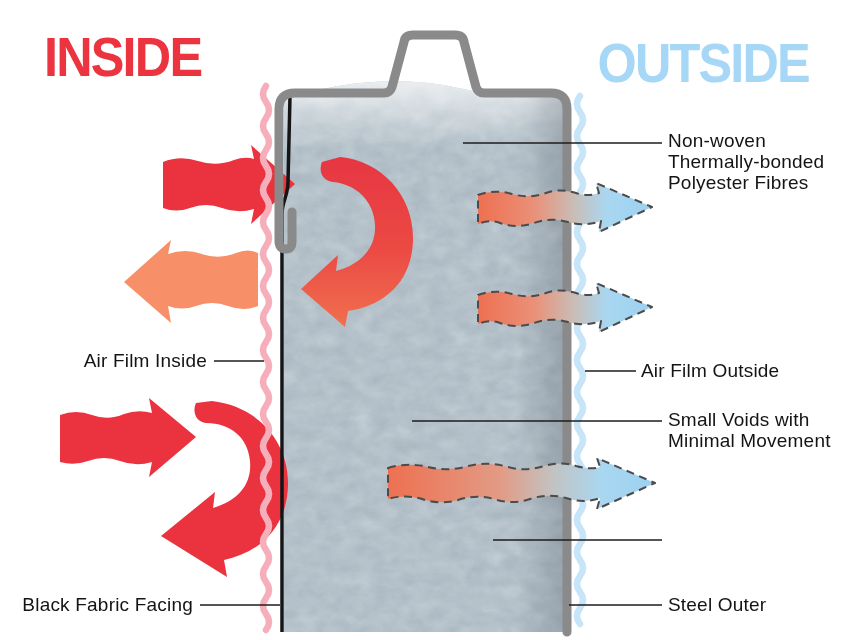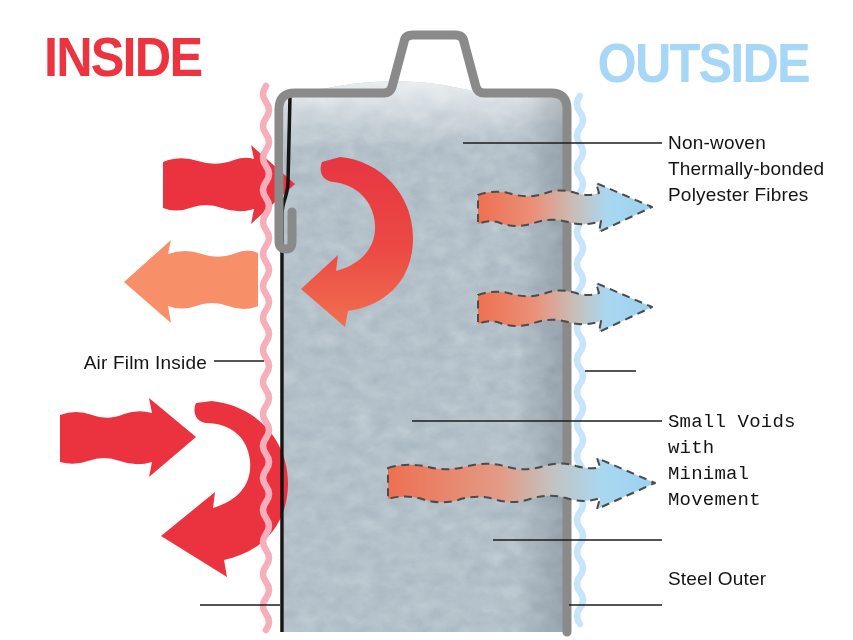--- a/index.html
+++ b/index.html
@@ -8,30 +8,30 @@
     background:#ffffff;font-family:"Liberation Sans",sans-serif;
   }
   #diagram-svg{position:absolute;left:0;top:0;}
   .title{
     position:absolute;font-weight:bold;font-size:56px;letter-spacing:-2px;
     transform:scaleX(0.90);white-space:nowrap;
   }
   #inside-title{left:44px;top:24px;color:#EC3340;transform-origin:left center;}
   #outside-title{right:44px;top:30px;color:#A6D7F6;transform-origin:right center;}
   .label{
-    position:absolute;font-size:19px;line-height:26px;color:#141414;
+    position:absolute;font-size:19px;line-height:21px;color:#141414;
     white-space:pre-line;letter-spacing:0.2px;
   }
   .label.right-align{text-align:left;}
   #label-non-woven{left:668px;top:130px;}
   #label-air-film-inside{right:646px;top:350px;}
   #label-air-film-outside{left:641px;top:360px;}
-  #label-small-voids{left:668px;top:409px;font-family:Liberation Mono, monospace;}
+  #label-small-voids{left:668px;top:409px;}
   #label-high-ratio{left:668px;top:528px;}
-  #label-steel-outer{left:668px;top:566px;text-align:center;}
+  #label-steel-outer{left:668px;top:594px;text-align:center;}
   #label-black-fabric{right:660px;top:594px;}
 </style>
 </head>
 <body>
 
 <div id="stage">
 
   <svg id="diagram-svg" width="853" height="640" viewBox="0 0 853 640">
     <defs>
       <linearGradient id="gAB" x1="0" y1="0" x2="1" y2="0">
@@ -137,16 +137,18 @@
     </g>
   </svg>
 
   <div class="title" id="inside-title">INSIDE</div>
   <div class="title" id="outside-title">OUTSIDE</div>
 
   <div class="label" id="label-non-woven">Non-woven
 Thermally-bonded
 Polyester Fibres</div>
   <div class="label right-align" id="label-air-film-inside">Air Film Inside</div>
+  <div class="label" id="label-air-film-outside">Air Film Outside</div>
   <div class="label" id="label-small-voids">Small Voids with
 Minimal Movement</div>
   <div class="label" id="label-steel-outer">Steel Outer</div>
+  <div class="label right-align" id="label-black-fabric">Black Fabric Facing</div>
 </div>
 
 </body></html>

